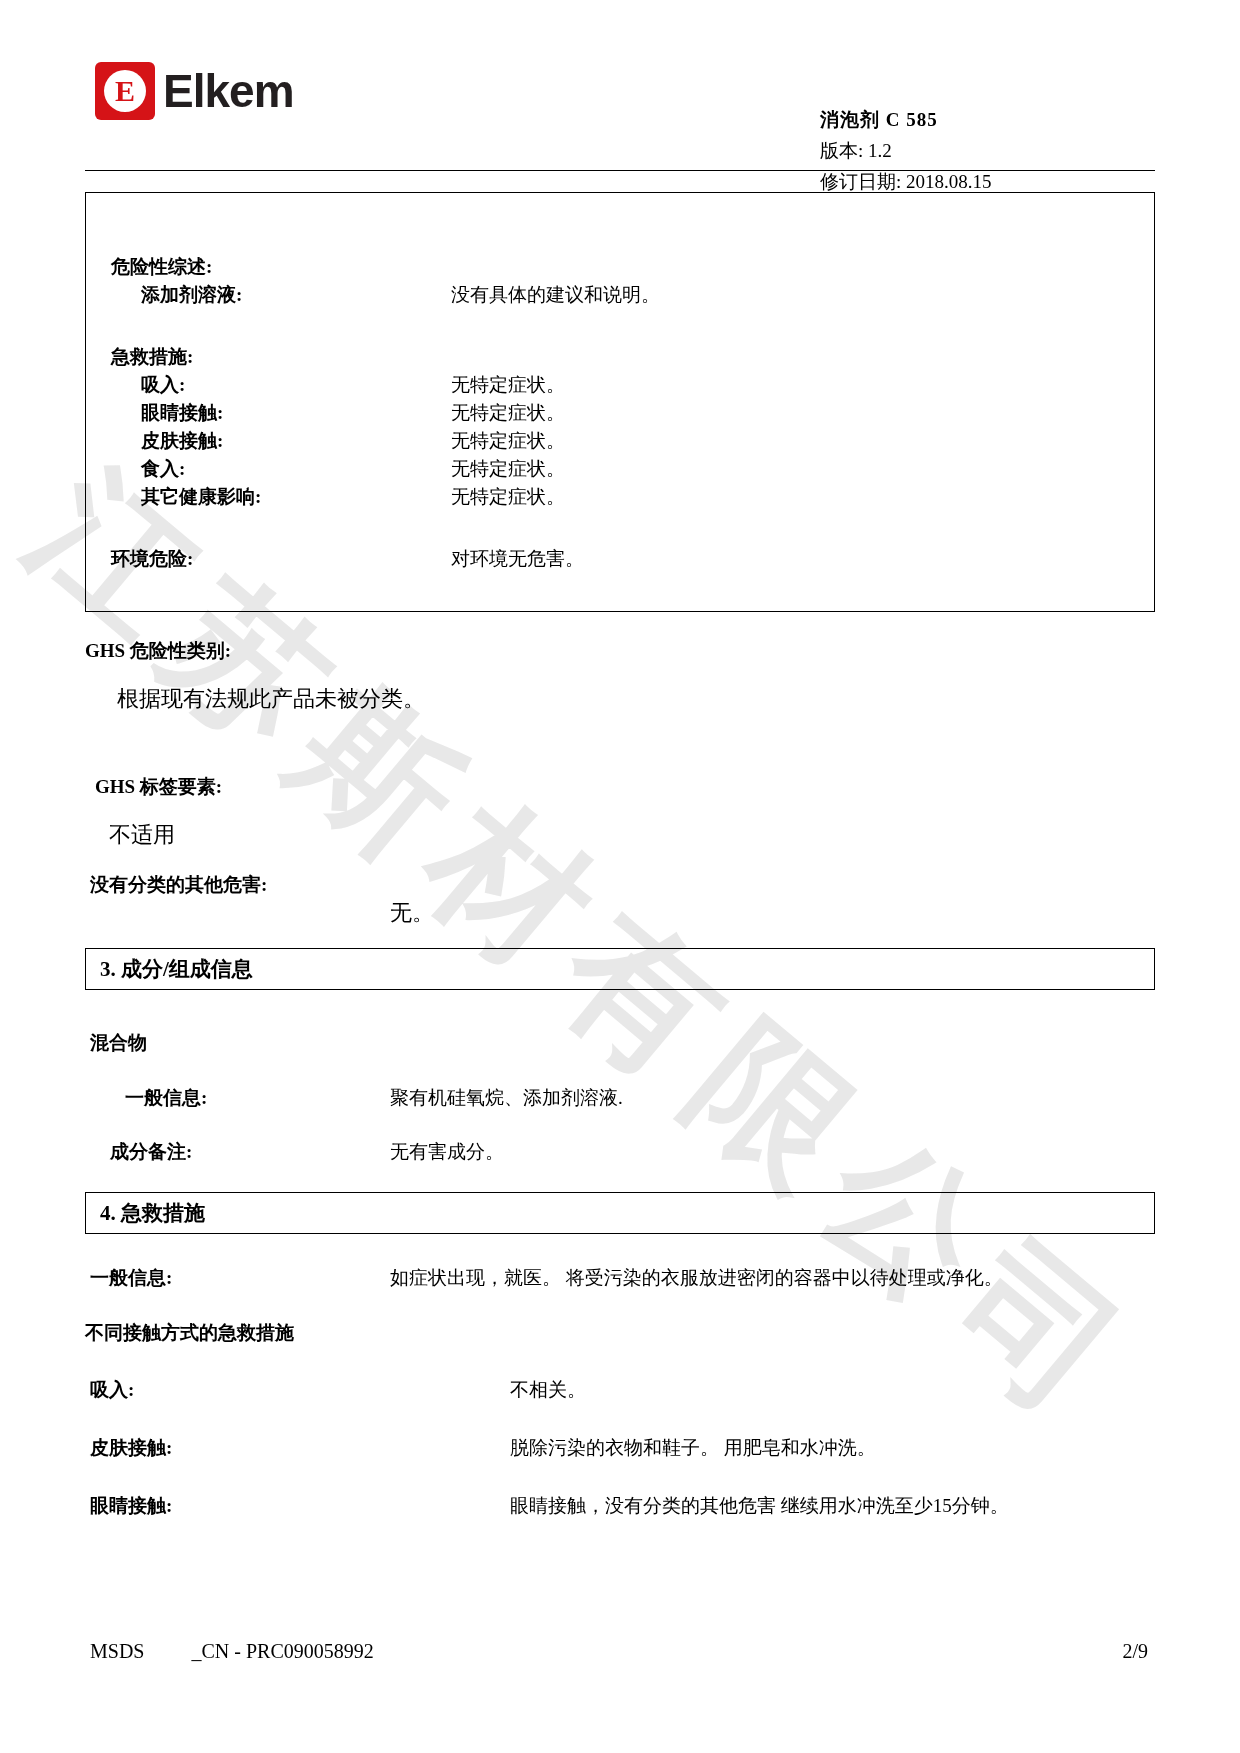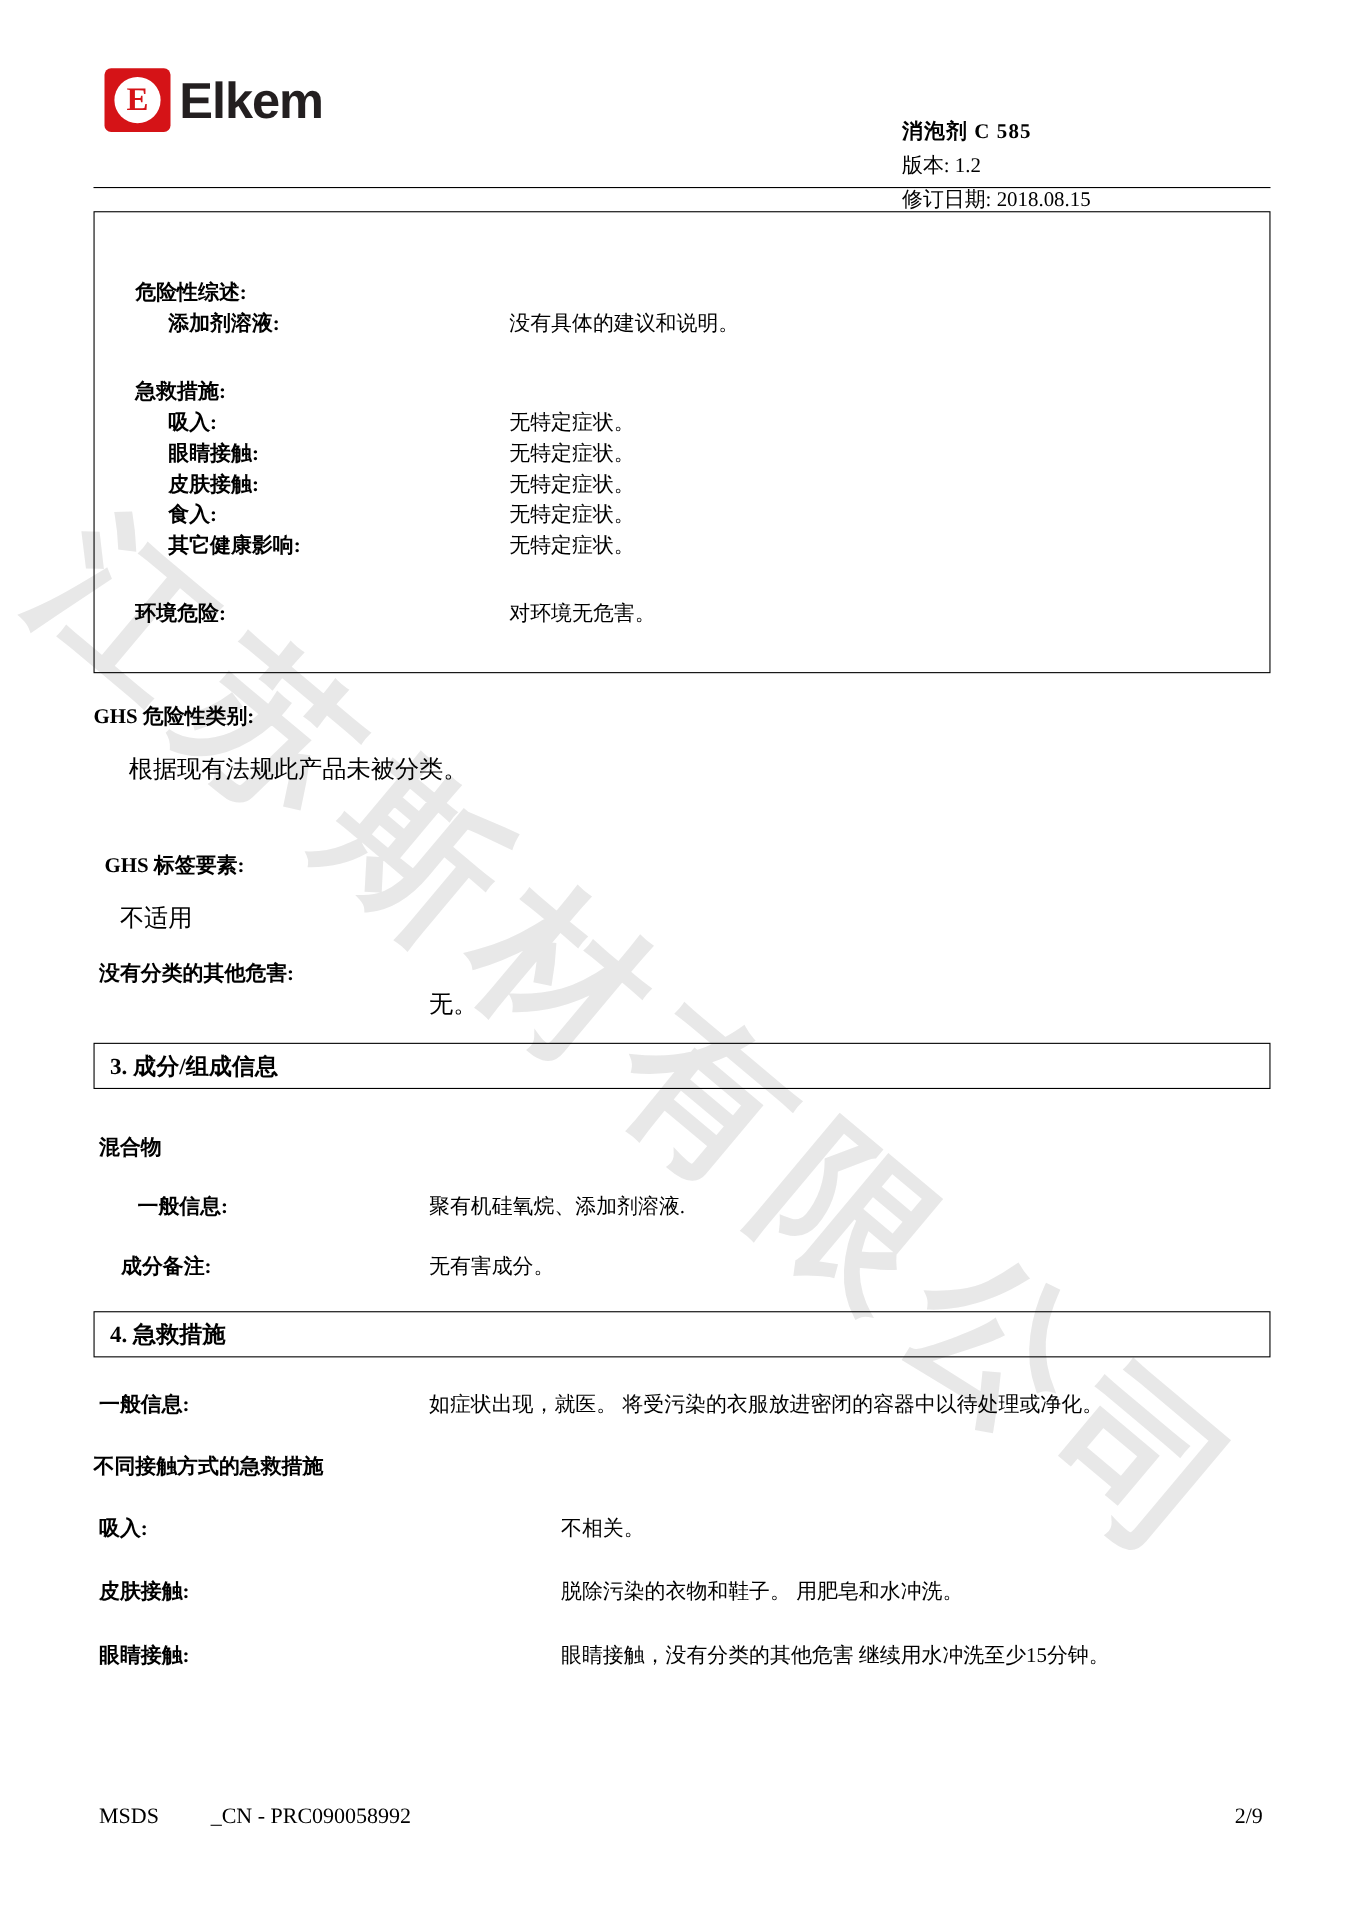--- a/index.html
+++ b/index.html
@@ -132,21 +132,21 @@
     left: 0;
     top: 180px;
     width: 1240px;
   }
 
   .boxed {
     position: relative;
     margin: 12px 85px 0 85px;
     border: 1px solid #000;
     box-sizing: border-box;
-    padding: 60px 0 38px 12px;
+    padding: 60px 0 38px 0;
     min-height: 340px;
   }
 
   .row {
     position: relative;
     display: flex;
     line-height: 28px;
     font-size: 19px;
   }
   .lbl {

